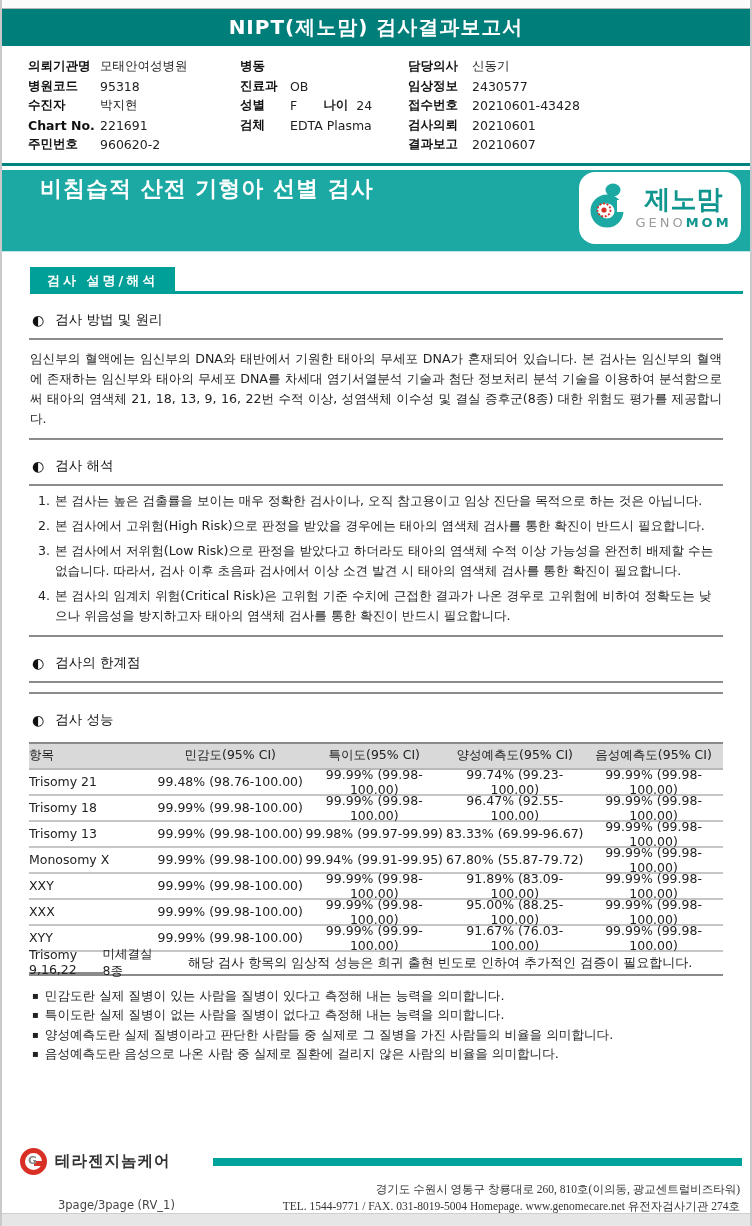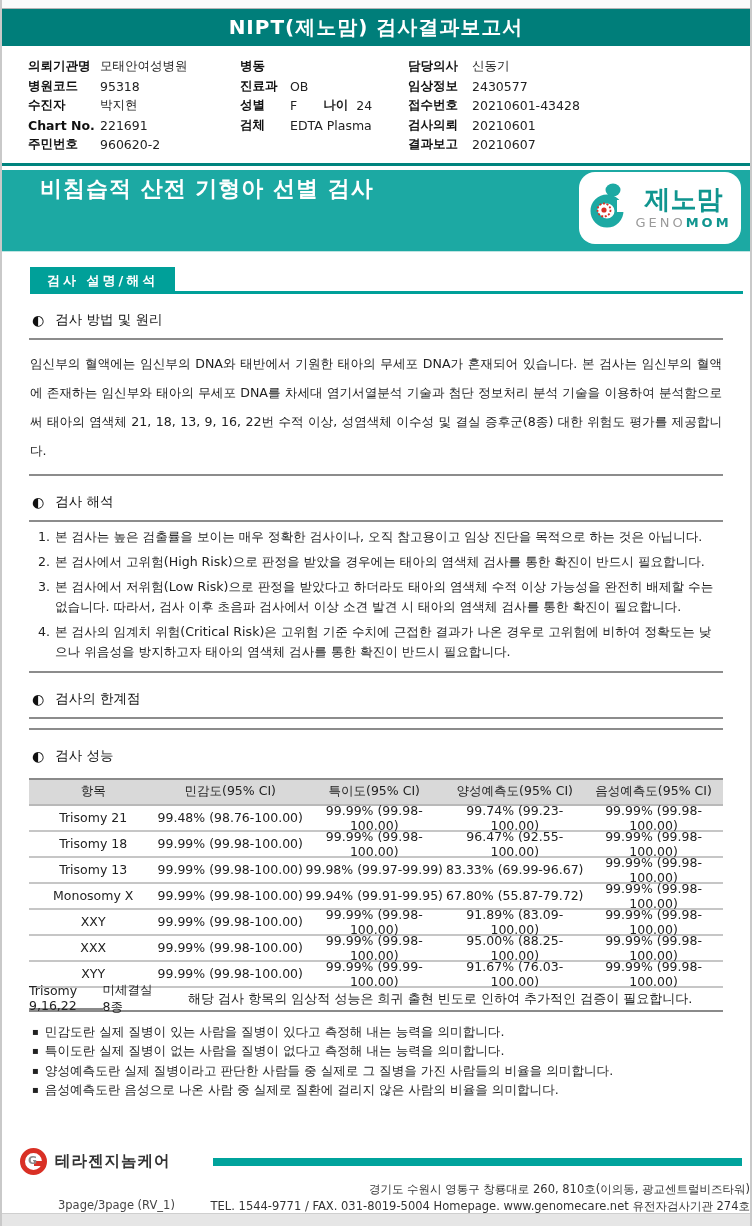--- a/index.html
+++ b/index.html
@@ -42,50 +42,50 @@
   .logo-en { font-size:13px; letter-spacing:3px; color:#9A9A9A; margin-top:3px; }
   .logo-en b { color:#10958F; }
   
   .tab-wrap { display:flex; align-items:flex-end; margin:15px 7px 0 28px; }
   .tab { background:#00A099; color:#fff; font-weight:bold; font-size:13px; letter-spacing:3px; padding:5px 17px 4px 17px; }
   .tab-line { flex:1; height:3px; background:#00A099; }
   
   .sec-h { margin:17px 0 0 30px; font-size:13.5px; color:#111; display:flex; align-items:center; }
   .half-icon { font-size:14px; margin-right:11px; color:#111; }
   .rule { height:2px; background:#8C8C8C; margin:9px 27px 0 27px; }
-  .para { margin:9px 28px 0 28px; font-size:12.6px; line-height:29px; color:#222; text-align:justify; }
+  .para { margin:9px 28px 0 28px; font-size:12.6px; line-height:20px; color:#222; text-align:justify; }
   .numlist { margin:5px 27px 0 31px; font-size:12.6px; color:#222; }
   .numitem { display:flex; margin-top:5px; line-height:20px; }
   .num { flex:none; width:17px; text-align:right; margin-right:5px; }
   .ntext { flex:1; }
   
   .perf-table { margin:13px 27px 0 27px; border-top:2px solid #8A8A8A; border-bottom:2px solid #8A8A8A; font-size:12.5px; }
   .pt-head { display:flex; background:#D9D9D9; height:26px; align-items:center; border-bottom:2px solid #B9B9B9; color:#222; }
   .pt-row { display:flex; height:26px; align-items:center; border-bottom:2px solid #C6C6C6; }
-  .c1 { width:18.5%; text-align:center; } .c2 { width:21%; text-align:center; }
+  .c1 { width:18.5%; text-align:left; } .c2 { width:21%; text-align:center; }
   .c3 { width:20.5%; text-align:center; } .c4 { width:20%; text-align:center; }
   .c5 { width:20%; text-align:center; }
   .pt-merged { display:flex; align-items:stretch; }
   .pm-left { width:18.5%; display:flex; flex-direction:row; }
   .pm-cell { height:22px; display:flex; align-items:center; justify-content:center; }
   .pm-cell:first-child { border-bottom:2px solid #8A8A8A; }
   .pm-note { flex:1; display:flex; align-items:center; justify-content:center; font-size:13px; color:#222; }
   
   .notes { margin:10px 0 0 30px; font-size:12.6px; line-height:19.5px; color:#222; }
   .note-line { display:flex; }
   .bullet-sq { flex:none; margin-right:6px; font-size:10px; line-height:19.5px; }
   
   .footer { position:absolute; top:1148px; left:0; right:0; }
   .f-top { display:flex; align-items:center; padding-left:18px; }
   .g-icon { position:relative; width:27px; height:27px; border:5px solid #D93025; border-radius:50%; margin-right:8px; flex:none; }
   .g-bar { position:absolute; right:-4px; top:8px; width:12px; height:5px; background:#D93025; }
   .g-inner { position:absolute; left:3px; top:1px; font-size:11px; font-weight:bold; color:#8A8A8A; }
   .f-company { font-size:15.5px; font-weight:bold; color:#333; letter-spacing:1px; }
   .f-bar { flex:1; height:8px; background:#00A39C; margin-left:42px; margin-right:8px; }
-  .f-addr { text-align:right; padding-right:0; font-size:11.5px; color:#333; line-height:16.5px; margin-top:6px; }
+  .f-addr { text-align:right; padding-right:10px; font-size:11.5px; color:#333; line-height:16.5px; margin-top:6px;font-family:Liberation Serif, serif; }
   .f-page { position:absolute; left:56px; top:50px; font-size:11.5px; color:#444; }
   .bottom-strip { position:absolute; bottom:0; left:0; right:0; height:13px; background:#E6E6E6; border-top:1px solid #CFCFCF; }
 </style>
 </head>
 <body>
 
 <div class="page">
   <div class="top-strip"></div>
 
   <div class="title-bar">

